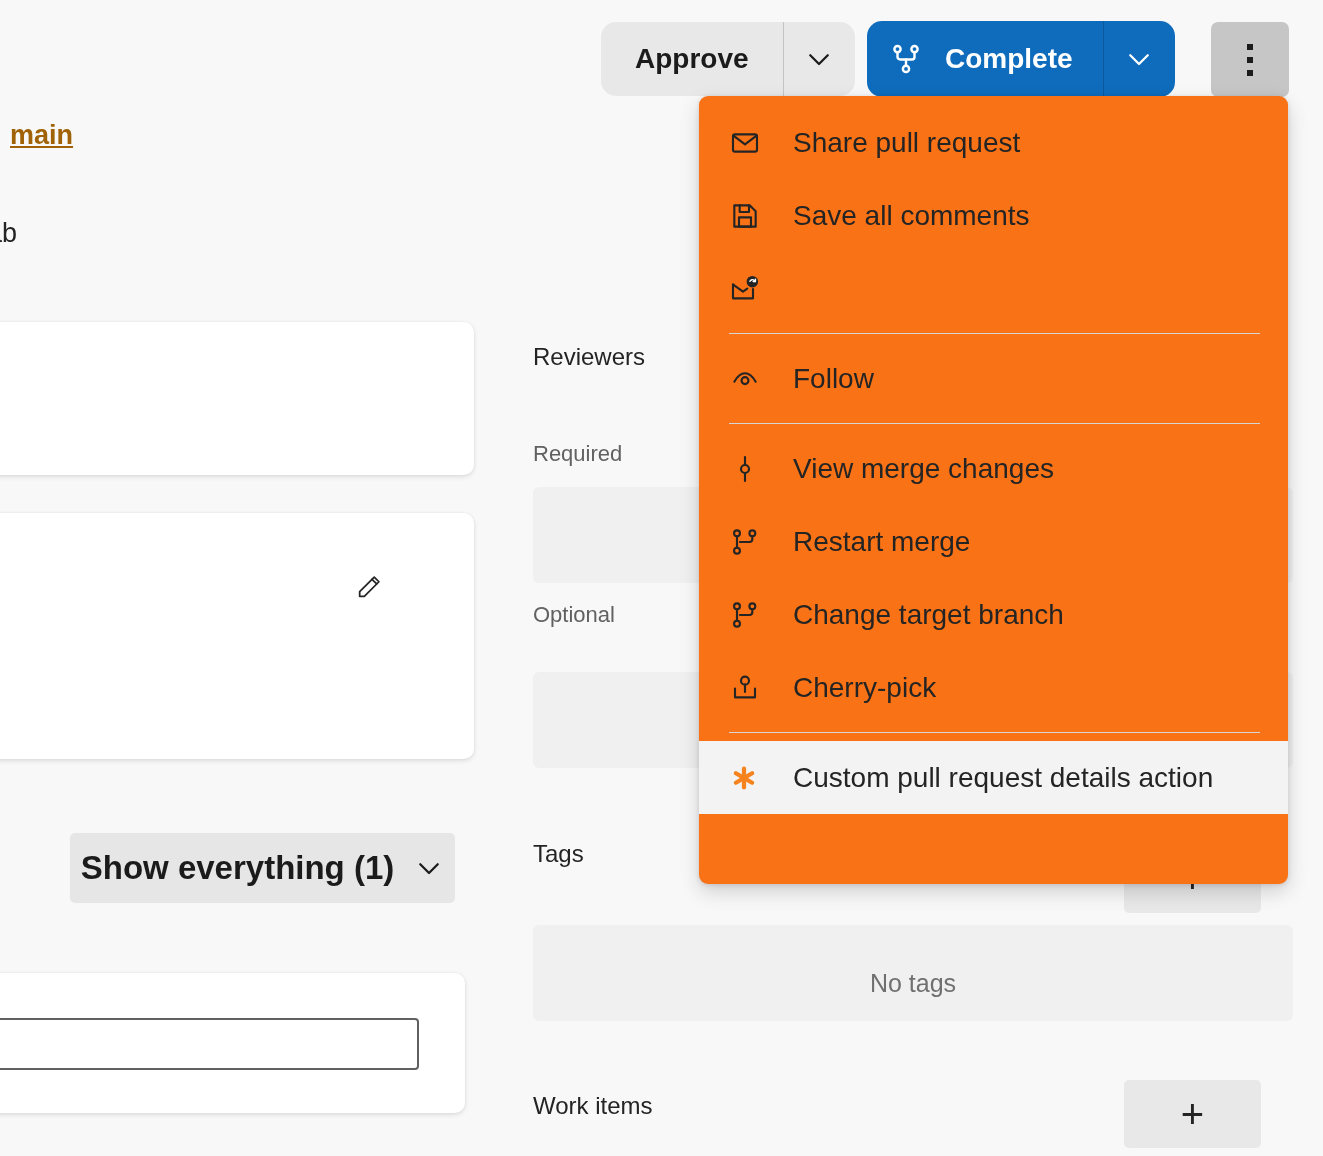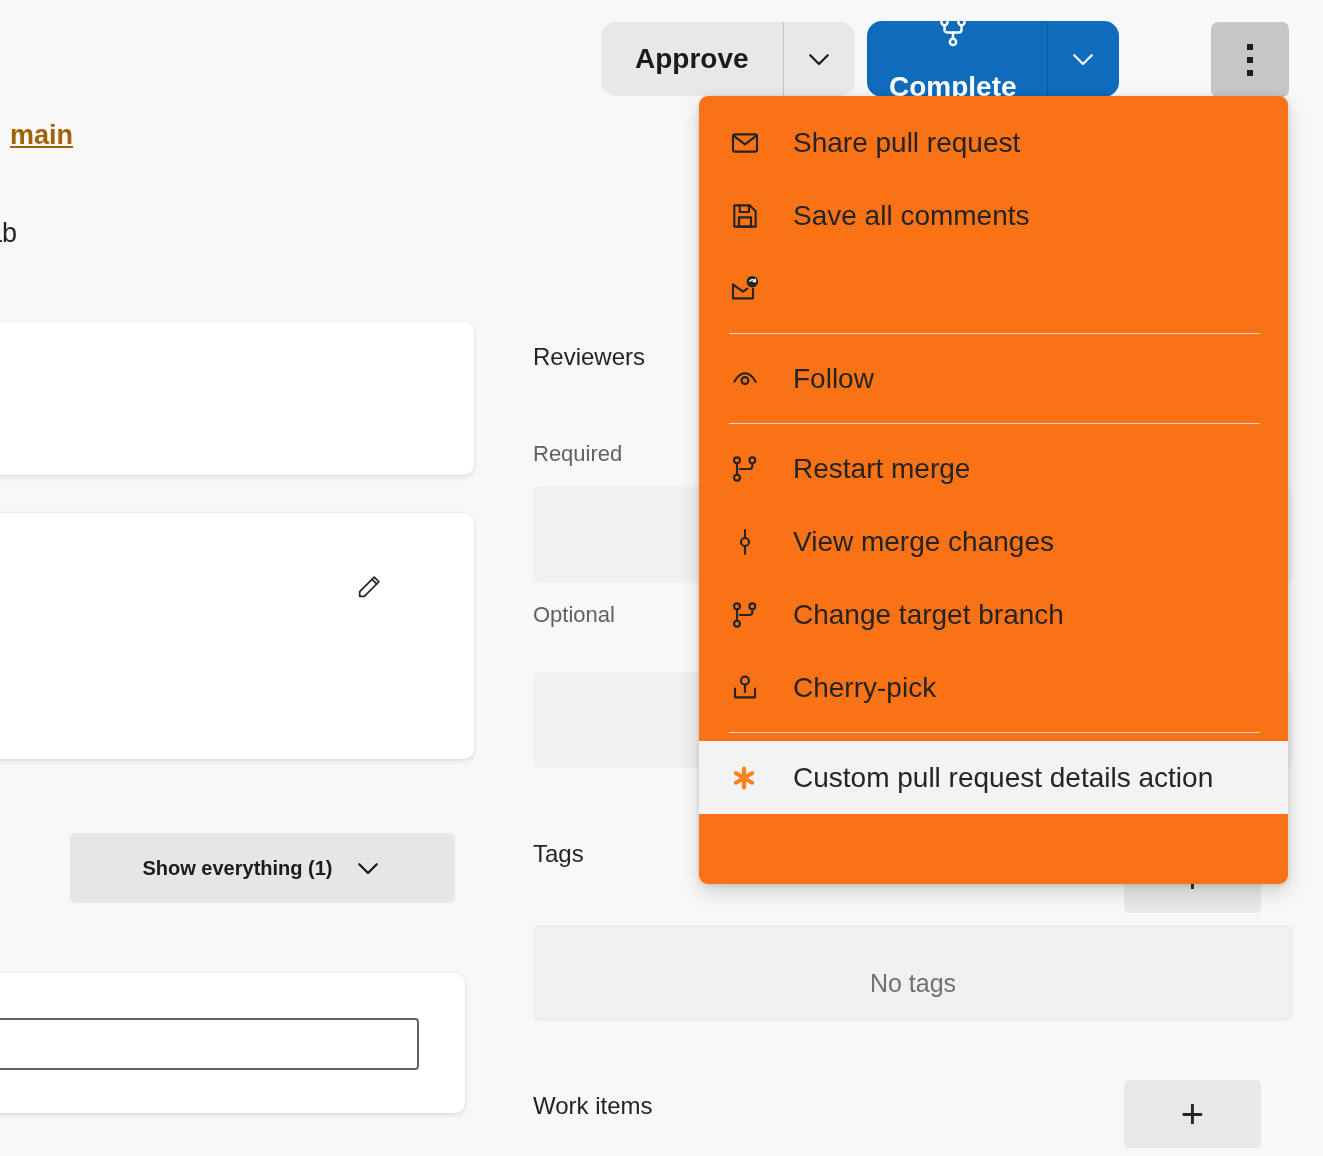--- a/index.html
+++ b/index.html
@@ -48,21 +48,21 @@
     background: #ffffff;
   }
 
   .show-everything {
     position: absolute; left: 70px; top: 833px;
     width: 385px; height: 70px;
     background: #e6e6e6; border-radius: 5px;
     display: flex; align-items: center; justify-content: center;
     gap: 20px; cursor: pointer;
   }
-  .show-everything .label { font-size: 20px; font-weight: 700; color: #1b1b1b; }
+  .show-everything .label { font-size: 33px; font-weight: 700; color: #1b1b1b; }
 
   
   .side-heading {
     position: absolute; font-size: 24px; color: #242424; font-weight: 400;
   }
   .side-sublabel {
     position: absolute; font-size: 22px; color: #616161;
   }
   .side-box {
     position: absolute; background: #f0f0f0; border-radius: 6px;
@@ -104,21 +104,21 @@
   #approve-btn .caret {
     width: 72px; display: flex; align-items: center; justify-content: center;
     border-left: 1px solid #c4c4c4;
   }
   #complete-btn {
     left: 867px; top: 21px; height: 76px; background: #0f6cbd;
   }
   #complete-btn .main {
     display: flex; align-items: center; justify-content: center;
     gap: 22px; padding: 0 30px 0 22px;
-    font-size: 28px; font-weight: 700; color: #ffffff; flex-direction: column;
+    font-size: 28px; font-weight: 700; color: #ffffff;
   }
   #complete-btn .caret {
     width: 72px; display: flex; align-items: center; justify-content: center;
     border-left: 1px solid #0a5a9e;
   }
   #kebab-btn {
     position: absolute; left: 1211px; top: 22px; width: 78px; height: 75px;
     background: #c6c6c6; border-radius: 7px;
     display: flex; align-items: center; justify-content: center;
     cursor: pointer;
@@ -293,44 +293,44 @@
         </svg>
       </span>
       <span class="mi-label">Follow</span>
     </div>
 
     <div class="menu-sep"></div>
 
     <div class="menu-item">
       <span class="mi-icon">
         <svg viewBox="0 0 24 24" width="32" height="32" fill="none" stroke="#242424" stroke-width="1.6" stroke-linecap="round" stroke-linejoin="round">
+          <circle cx="12" cy="12" r="3"></circle>
+          <path d="M12 3v6"></path>
+          <path d="M12 15v6"></path>
+        </svg>
+      </span>
+      <span class="mi-label">View merge changes</span>
+    </div>
+
+    <div class="menu-item">
+      <span class="mi-icon">
+        <svg viewBox="0 0 24 24" width="32" height="32" fill="none" stroke="#242424" stroke-width="1.6" stroke-linecap="round" stroke-linejoin="round">
           <circle cx="6" cy="5.5" r="2.2"></circle>
           <circle cx="17.5" cy="5.5" r="2.2"></circle>
           <circle cx="6" cy="18.5" r="2.2"></circle>
           <path d="M6 7.7v8.6"></path>
           <path d="M17.5 7.7v2.1a2.2 2.2 0 0 1-2.2 2.2H8.2"></path>
         </svg>
       </span>
       <span class="mi-label">Restart merge</span>
     </div>
 
     <div class="menu-item">
       <span class="mi-icon">
         <svg viewBox="0 0 24 24" width="32" height="32" fill="none" stroke="#242424" stroke-width="1.6" stroke-linecap="round" stroke-linejoin="round">
-          <circle cx="12" cy="12" r="3"></circle>
-          <path d="M12 3v6"></path>
-          <path d="M12 15v6"></path>
-        </svg>
-      </span>
-      <span class="mi-label">View merge changes</span>
-    </div>
-
-    <div class="menu-item">
-      <span class="mi-icon">
-        <svg viewBox="0 0 24 24" width="32" height="32" fill="none" stroke="#242424" stroke-width="1.6" stroke-linecap="round" stroke-linejoin="round">
           <circle cx="6" cy="5.5" r="2.2"></circle>
           <circle cx="17.5" cy="5.5" r="2.2"></circle>
           <circle cx="6" cy="18.5" r="2.2"></circle>
           <path d="M6 7.7v8.6"></path>
           <path d="M17.5 7.7v2.1a2.2 2.2 0 0 1-2.2 2.2H8.2"></path>
         </svg>
       </span>
       <span class="mi-label">Change target branch</span>
     </div>
 

